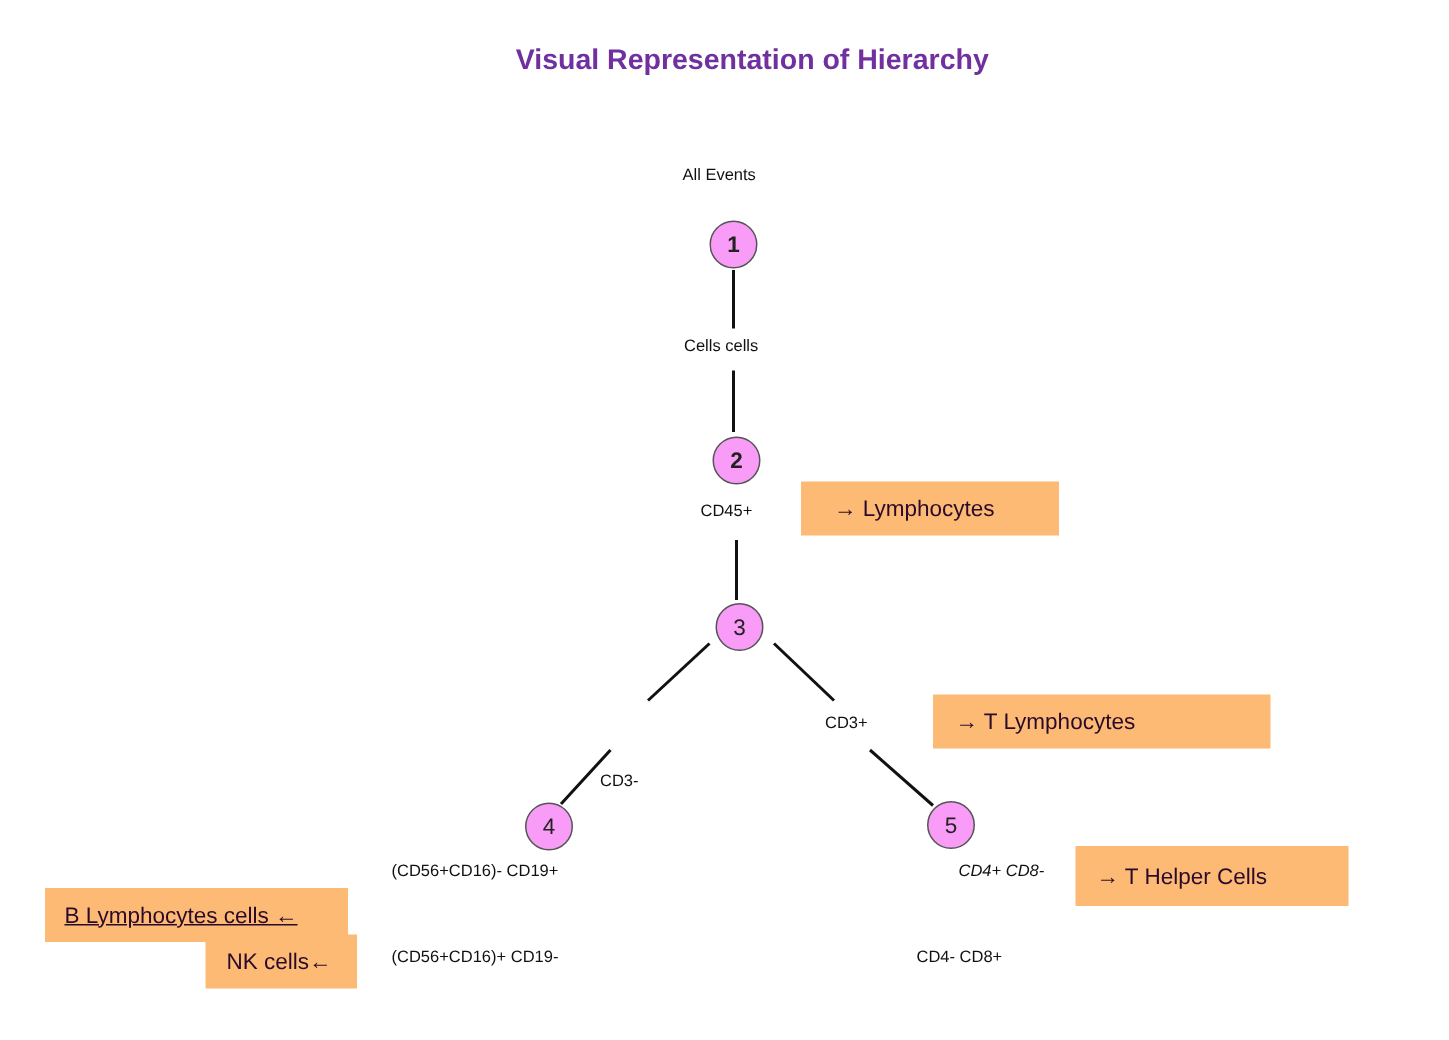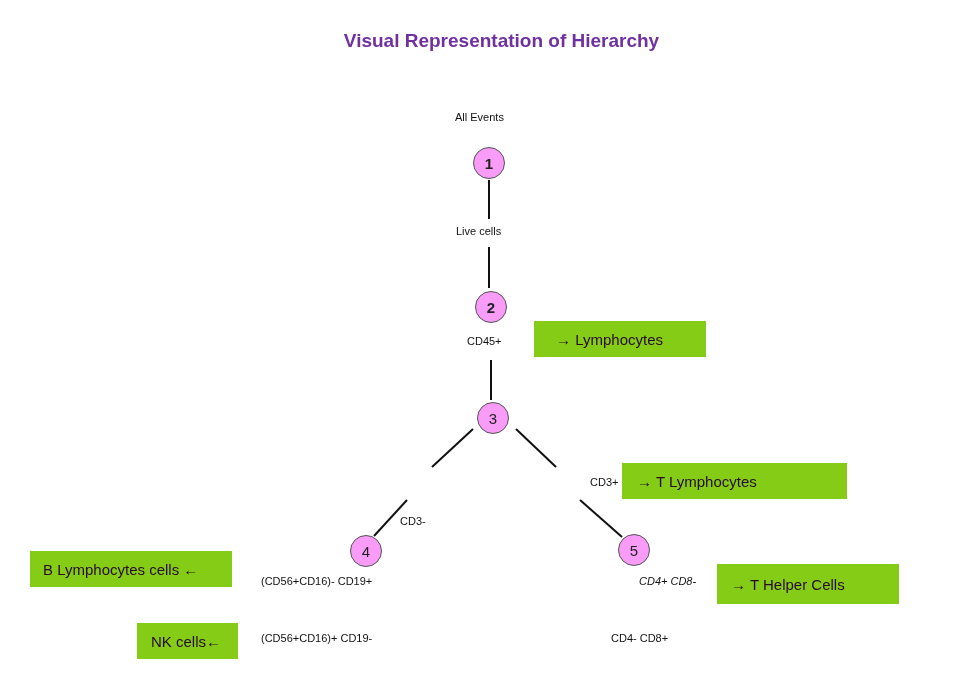--- a/index.html
+++ b/index.html
@@ -7,57 +7,57 @@
          font-family:"Liberation Sans", "DejaVu Sans", sans-serif; color:#111; }
   .title { position:absolute; top:30px; left:0; width:1003px; text-align:center;
            font-weight:bold; font-size:19px; color:#7030a0; }
   svg.lines { position:absolute; left:0; top:0; }
   .node { position:absolute; width:32px; height:32px; border-radius:50%;
           background:#f99cf7; border:1px solid #555; box-sizing:border-box;
           display:flex; align-items:center; justify-content:center;
           font-size:15px; color:#222; }
   .node.bold { font-weight:bold; }
   .lbl { position:absolute; font-size:11px; color:#111; white-space:nowrap; }
-  .box { position:absolute; background:#84cc16; font-size:15px; color:#2a0a2a;
+  .box { position:absolute; background:#fdba74; font-size:15px; color:#2a0a2a;
          display:flex; align-items:center; box-sizing:border-box; white-space:nowrap; }
 </style>
 </head>
 <body>
 
 <div class="title">Visual Representation of Hierarchy</div>
 
 <svg class="lines" width="966" height="693">
   <line x1="489" y1="180" x2="489" y2="219" stroke="#111" stroke-width="2"></line>
   <line x1="489" y1="247" x2="489" y2="288" stroke="#111" stroke-width="2"></line>
   <line x1="491" y1="360" x2="491" y2="400" stroke="#111" stroke-width="2"></line>
   <line x1="473" y1="429" x2="432" y2="467" stroke="#111" stroke-width="2"></line>
   <line x1="516" y1="429" x2="556" y2="467" stroke="#111" stroke-width="2"></line>
   <line x1="407" y1="500" x2="374" y2="536" stroke="#111" stroke-width="2"></line>
   <line x1="580" y1="500" x2="622" y2="537" stroke="#111" stroke-width="2"></line>
 </svg>
 
 <div class="lbl" style="left:455px; top:111px;">All Events</div>
 <div class="node bold" style="left:473px; top:147px;">1</div>
 
-<div class="lbl" style="left:456px; top:225px;">Live cells</div>
+<div class="lbl" style="left:456px; top:225px;">Cells cells</div>
 <div class="node bold" style="left:475px; top:291px;">2</div>
 
 <div class="lbl" style="left:467px; top:335px;">CD45+</div>
 <div class="box" style="left:534px; top:321px; width:172px; height:36px; padding-left:22px;">→  Lymphocytes</div>
 
 <div class="node" style="left:477px; top:402px;">3</div>
 
 <div class="lbl" style="left:400px; top:476px;margin-top:39px;">CD3-</div>
-<div class="lbl" style="left:550px; top:476px;margin-left:40px;">CD3+</div>
+<div class="lbl" style="left:550px; top:476px;">CD3+</div>
 <div class="box" style="left:606px; top:463px; width:225px; height:36px; padding-left:15px;margin-left:16px;">→ T Lymphocytes</div>
 
 <div class="node" style="left:350px; top:535px;">4</div>
 <div class="node" style="left:618px; top:534px;">5</div>
 
-<div class="box" style="left:30px; top:551px; width:202px; height:36px; padding-left:13px;">B Lymphocytes cells ←</div>
+<div class="box" style="left:30px; top:592px; width:202px; height:36px; padding-left:13px;text-decoration:underline;">B Lymphocytes cells ←</div>
 <div class="lbl" style="left:261px; top:575px;">(CD56+CD16)- CD19+</div>
 
 <div class="lbl" style="left:639px; top:575px;font-style:italic;">CD4+ CD8-</div>
 <div class="box" style="left:717px; top:564px; width:182px; height:40px; padding-left:14px;">→ T Helper Cells</div>
 
 <div class="box" style="left:137px; top:623px; width:101px; height:36px; padding-left:14px;">NK cells←</div>
 <div class="lbl" style="left:261px; top:632px;">(CD56+CD16)+ CD19-</div>
 
 <div class="lbl" style="left:611px; top:632px;">CD4- CD8+</div>
 

